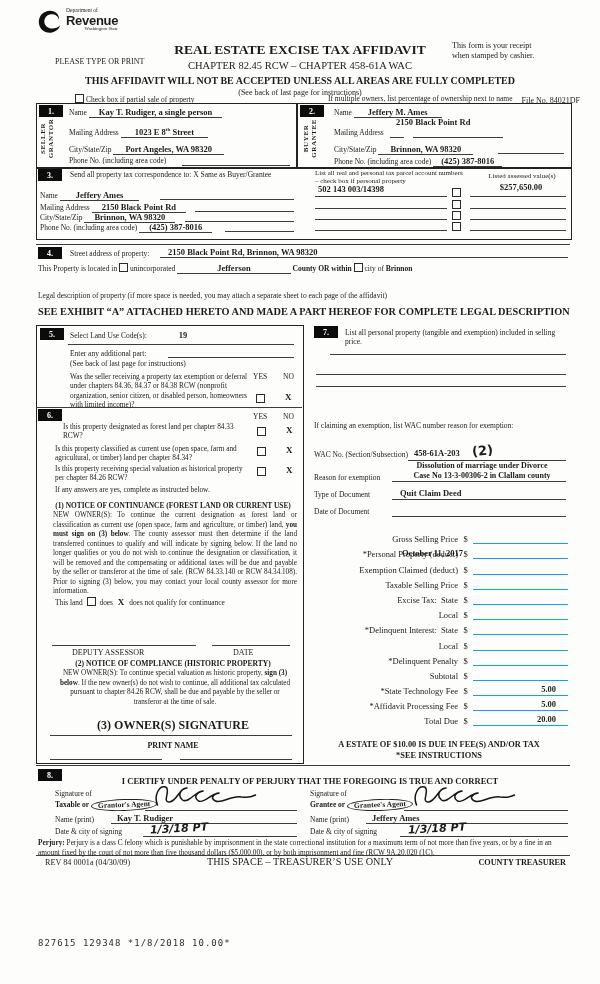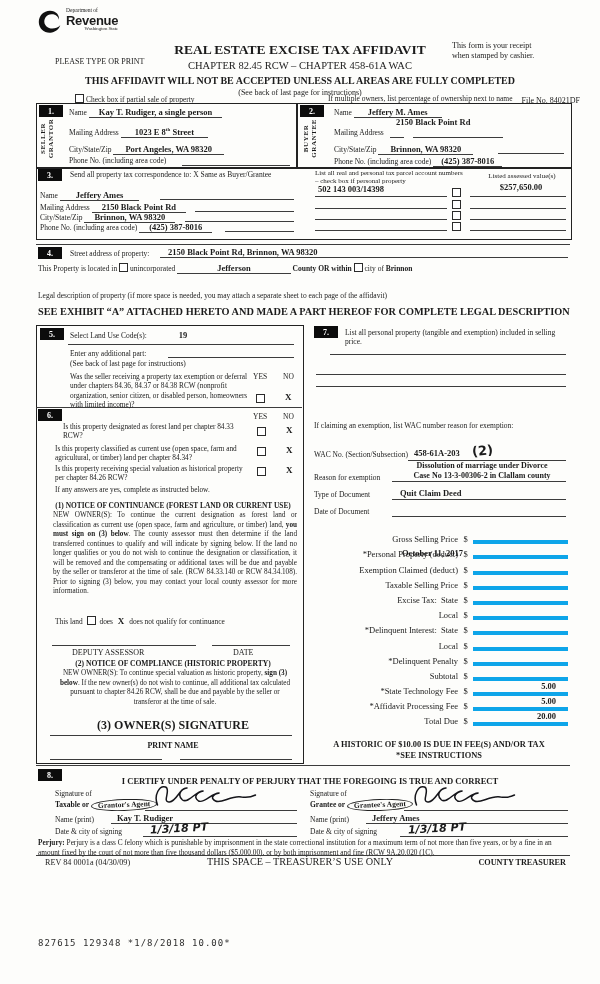--- a/index.html
+++ b/index.html
@@ -24,21 +24,21 @@
   .hand { font-family:"DejaVu Sans", sans-serif; font-style:italic; font-weight:bold;
           font-size:11px; display:inline-block; transform:rotate(-3deg); }
   .hand2 { font-family:"DejaVu Sans", sans-serif; font-weight:bold; font-size:13px;
            display:inline-block; transform:rotate(-6deg); }
   .oval { display:inline-block; border:1.2px solid #222; border-radius:50%;
           padding:0 6px 1px 6px; transform:rotate(-2deg); }
   .para { font-size:7.2px; line-height:1.32; text-align:justify; }
   .feerow { display:flex; align-items:flex-end; height:15.2px; font-size:8.5px; }
   .feelabel { width:148px; text-align:right; white-space:pre; }
   .dollar { width:15px; text-align:center; }
-  .feeline { flex:1; border-bottom:4px solid #0ea5e9; text-align:right; font-weight:bold;
+  .feeline { flex:1; border-bottom:1px solid #0ea5e9; text-align:right; font-weight:bold;
              padding-right:12px; min-height:11px; }
   .sigsvg { position:absolute; }
   .logo { display:flex; align-items:flex-start; gap:2px; }
   .logo-name { font-family:"Liberation Sans", sans-serif; font-weight:bold; font-size:13px;
                letter-spacing:-0.3px; line-height:1; }
   .logo-dept { font-size:5.5px; line-height:1; }
   .logo-state { font-size:4.8px; text-align:right; line-height:1; }
   .stamp { font-family:"DejaVu Sans Mono", monospace; font-size:9px; letter-spacing:1px;
            color:#2e2e2e; }
   sup { font-size:5px; }
@@ -227,21 +227,21 @@
   <span class="cb abs" style="left:257px; top:467px;"></span>
   <div class="abs xmark" style="left:286px; top:465px;">X</div>
 
   <div class="abs" style="left:55px; top:485px; font-size:7.3px;">If any answers are yes, complete as instructed below.</div>
 
   <div class="abs b" style="left:48px; top:501px; width:250px; font-size:7.4px; text-align:center;">(1) NOTICE OF CONTINUANCE (FOREST LAND OR CURRENT USE)</div>
   <div class="abs para" style="left:53px; top:511px; width:244px;">
     <span>NEW OWNER(S): To continue the current designation as forest land or classification as current use (open space, farm and agriculture, or timber) land, </span><span class="b">you must sign on (3) below</span><span>. The county assessor must then determine if the land transferred continues to qualify and will indicate by signing below. If the land no longer qualifies or you do not wish to continue the designation or classification, it will be removed and the compensating or additional taxes will be due and payable by the seller or transferor at the time of sale. (RCW 84.33.140 or RCW 84.34.108). Prior to signing (3) below, you may contact your local county assessor for more information.</span>
   </div>
 
-  <div class="abs" style="left:55px; top:597px; font-size:7.4px;margin-top:19px;">
+  <div class="abs" style="left:55px; top:597px; font-size:7.4px;">
     <span>This land</span>
     <span class="cb" style="margin:0 2px;"></span>
     <span>does</span>
     <span class="xmark" style="margin:0 3px;">X</span>
     <span>does not  qualify for continuance</span>
   </div>
 
   <div class="line" style="left:52px; top:645px; width:144px;"></div>
   <div class="line" style="left:212px; top:645px; width:78px;"></div>
   <div class="abs" style="left:72px; top:648px; font-size:8px;">DEPUTY ASSESSOR</div>
@@ -344,21 +344,21 @@
         <span class="dollar">$</span>
         <span class="feeline">5.00</span>
       </div>
     <div class="feerow">
         <span class="feelabel">Total Due</span>
         <span class="dollar">$</span>
         <span class="feeline">20.00</span>
       </div>
   </div>
 
-  <div class="abs b" style="left:310px; top:740px; width:258px; font-size:8.4px; text-align:center;">A HISTORIC OF $10.00 IS DUE IN FEE(S) AND/OR TAX</div>
+  <div class="abs b" style="left:310px; top:740px; width:258px; font-size:8.4px; text-align:center;">A ESTATE OF $10.00 IS DUE IN FEE(S) AND/OR TAX</div>
   <div class="abs b" style="left:310px; top:751px; width:258px; font-size:8.4px; text-align:center;">*SEE INSTRUCTIONS</div>
 
   <div class="line" style="left:36px; top:765px; width:534px; border-bottom-width:1.5px;"></div>
   <div class="numbox" style="left:38px; top:769px;">8.</div>
   <div class="abs b" style="left:100px; top:776px; width:420px; font-size:8.6px; text-align:center;">I CERTIFY UNDER PENALTY OF PERJURY THAT THE FOREGOING IS TRUE AND CORRECT</div>
 
   <div class="abs" style="left:55px; top:789px; width:243px;">
     <div class="lbl">Signature of</div>
     <div class="lbl b" style="margin-top:1px;">
       <span>Taxable or </span><span class="oval">Grantor's Agent</span>

